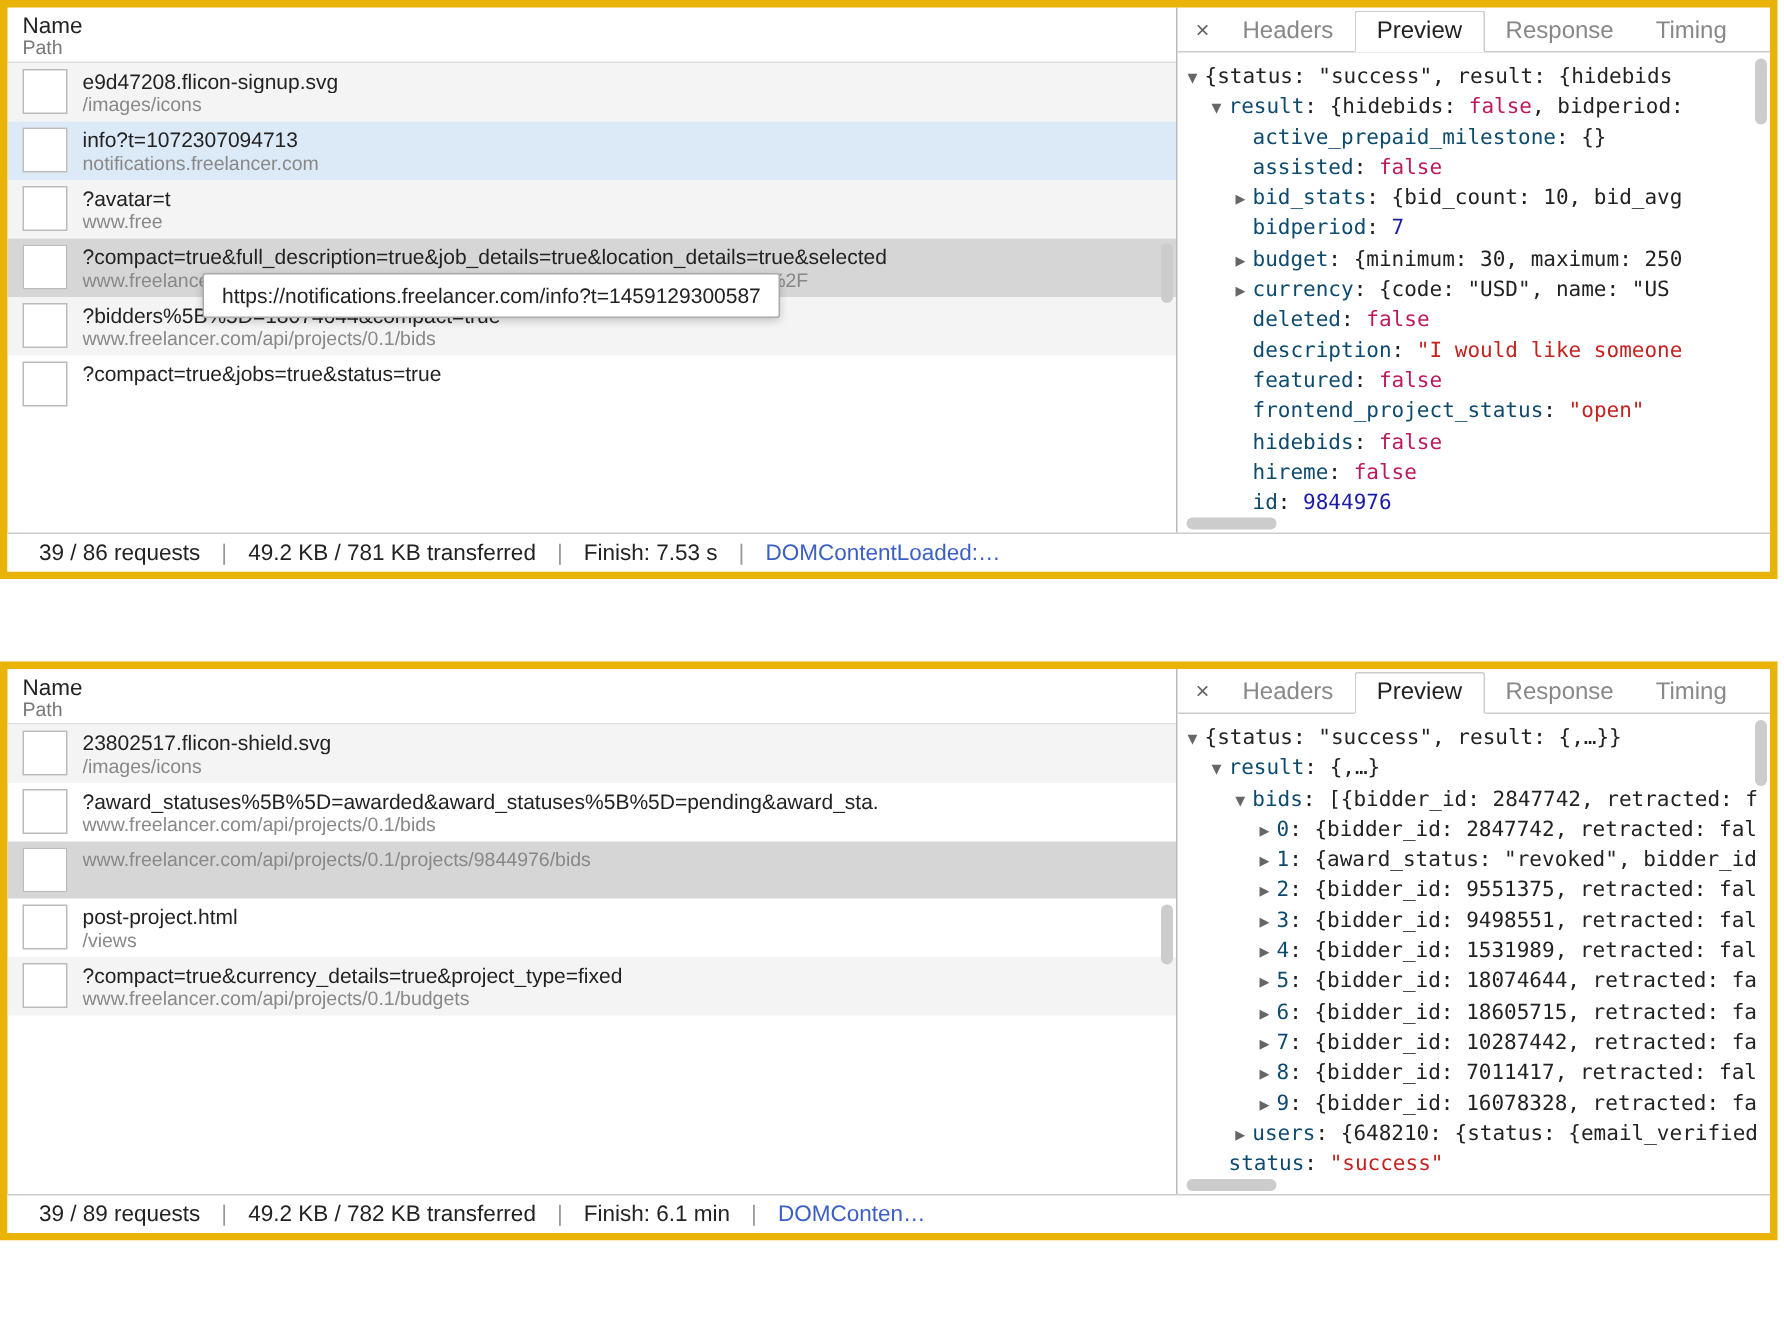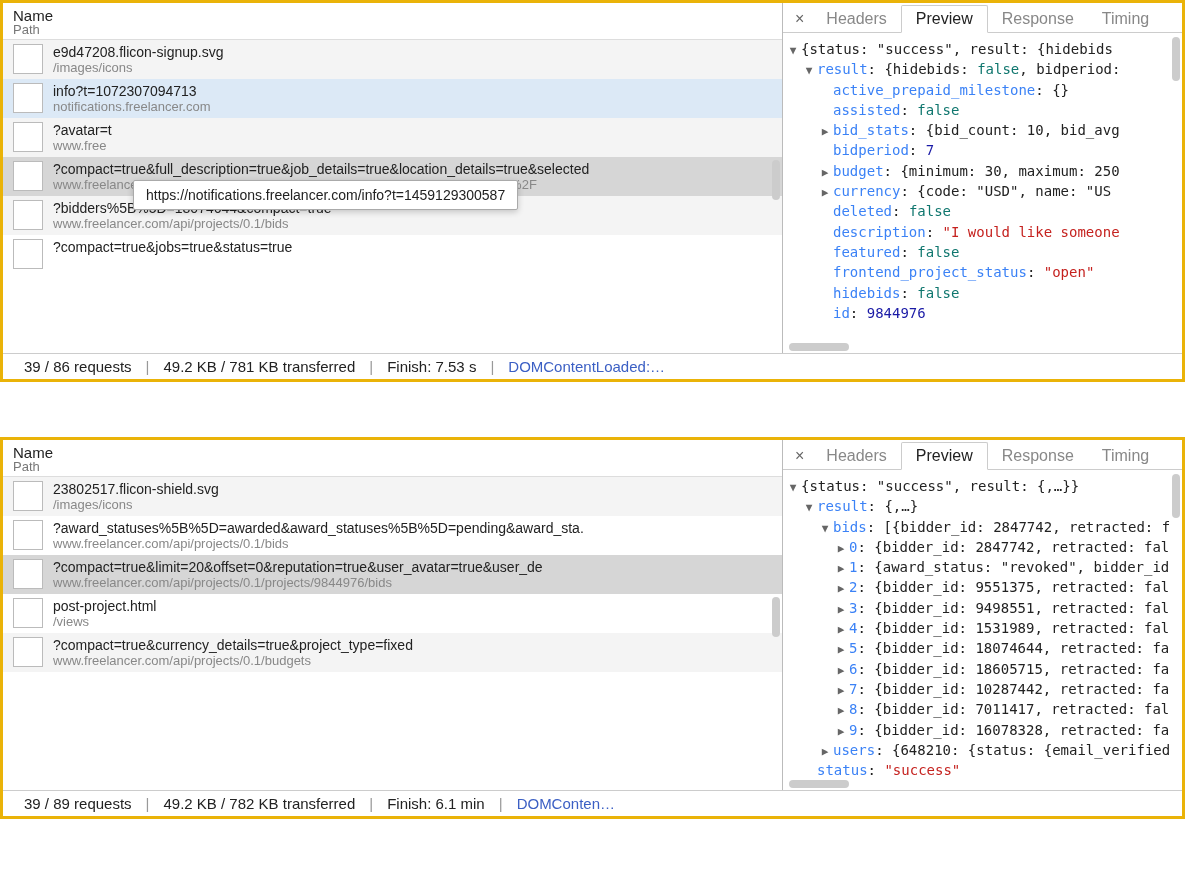--- a/index.html
+++ b/index.html
@@ -1,17 +1,17 @@
 <!DOCTYPE html>
 <html><head>
 <meta charset="utf-8">
 <style>
   * { box-sizing: border-box; }
   html, body { margin: 0; padding: 0; font-family: "Lucida Grande", "Helvetica Neue", Arial, sans-serif; font-size: 14px; color: #222; background: #fff; }
-  .devtools-pane { display: flex; flex-direction: column; border: 3px solid #eab308; width: 1185px; }
+  .devtools-pane { display: flex; flex-direction: column; border: 5px solid #eab308; width: 1185px; }
   .pane-body { display: flex; height: 350px; position: relative; }
   .network-panel { flex: 0 0 780px; display: flex; flex-direction: column; border-right: 1px solid #bbb; overflow: hidden; position: relative; }
   .detail-panel { flex: 1 1 auto; display: flex; flex-direction: column; overflow: hidden; position: relative; }
   .col-header { padding: 4px 10px 2px 10px; border-bottom: 1px solid #ddd; }
   .col-header .h-name { font-size: 15px; color: #222; }
   .col-header .h-path { font-size: 13px; color: #777; margin-top: -2px; }
   .request-list { flex: 1; overflow: hidden; position: relative; }
   .request-row { display: flex; padding: 4px 10px; gap: 10px; }
   .request-row.alt { background: #f4f4f4; }
   .request-row.highlight { background: #dce9f6; }
@@ -28,23 +28,23 @@
   .tab-bar .close-x { font-size: 16px; color: #666; padding: 4px 8px; cursor: pointer; }
   .tab-bar .tab { padding: 4px 14px; cursor: pointer; }
   .tab-bar .tab.active { border: 1px solid #ccc; border-bottom: 1px solid #fff; color: #222; background: #fff; margin-bottom: -1px; border-radius: 2px 2px 0 0; }
   .json-preview { font-family: Menlo, Consolas, monospace; font-size: 14px; padding: 6px 8px 6px 4px; overflow: hidden; white-space: nowrap; line-height: 1.45; position: relative; }
   .json-line { display: flex; align-items: baseline; }
   .json-line .indent { display: inline-block; }
   .tri { display: inline-block; width: 12px; text-align: center; color: #666; font-size: 11px; margin-right: 2px; }
   .tri.down::before { content: "▼"; }
   .tri.right::before { content: "▶"; }
   .tri.none::before { content: ""; }
-  .key { color: #3b82f6; }
+  .key { color: #0c4a6e; }
   .str { color: #c5221f; }
-  .kw { color: #0f766e; }
+  .kw { color: #be185d; }
   .num { color: #1a1aa6; }
   .plain { color: #222; }
   .scrollbar-v { position: absolute; right: 2px; width: 8px; background: #ccc; border-radius: 4px; }
   .scrollbar-h { position: absolute; bottom: 2px; height: 8px; background: #ccc; border-radius: 4px; }
   .gap { height: 55px; }
 </style>
 </head>
 <body>
 
 <div id="root">
@@ -171,20 +171,25 @@
               <span><span class="key">frontend_project_status</span><span class="plain">: </span><span class="str">"open"</span></span>
             </div>
             <div class="json-line">
               <span class="indent" style="width: 32px;"></span>
               <span class="tri none"></span>
               <span><span class="key">hidebids</span><span class="plain">: </span><span class="kw">false</span></span>
             </div>
             <div class="json-line">
               <span class="indent" style="width: 32px;"></span>
               <span class="tri none"></span>
+              <span><span class="key">hireme</span><span class="plain">: </span><span class="kw">false</span></span>
+            </div>
+            <div class="json-line">
+              <span class="indent" style="width: 32px;"></span>
+              <span class="tri none"></span>
               <span><span class="key">id</span><span class="plain">: </span><span class="num">9844976</span></span>
             </div>
             <div class="scrollbar-v" style="top: 4px; height: 44px;"></div>
           </div>
           <div class="scrollbar-h" style="left: 6px; width: 60px;"></div>
         </div>
       </div>
       <div class="status-bar">
         <span>39 / 86 requests</span>
         <span class="divider"></span>
@@ -214,21 +219,20 @@
             <div class="request-row">
               <div class="thumb"></div>
               <div class="req-text">
                 <div class="req-name">?award_statuses%5B%5D=awarded&amp;award_statuses%5B%5D=pending&amp;award_sta.</div>
                 <div class="req-path">www.freelancer.com/api/projects/0.1/bids</div>
               </div>
             </div>
             <div class="request-row selected">
               <div class="thumb"></div>
               <div class="req-text">
-                <div class="req-name">?compact=true&amp;limit=20&amp;offset=0&amp;reputation=true&amp;user_avatar=true&amp;user_de</div>
                 <div class="req-path">www.freelancer.com/api/projects/0.1/projects/9844976/bids</div>
               </div>
             </div>
             <div class="request-row">
               <div class="thumb"></div>
               <div class="req-text">
                 <div class="req-name">post-project.html</div>
                 <div class="req-path">/views</div>
               </div>
             </div>

